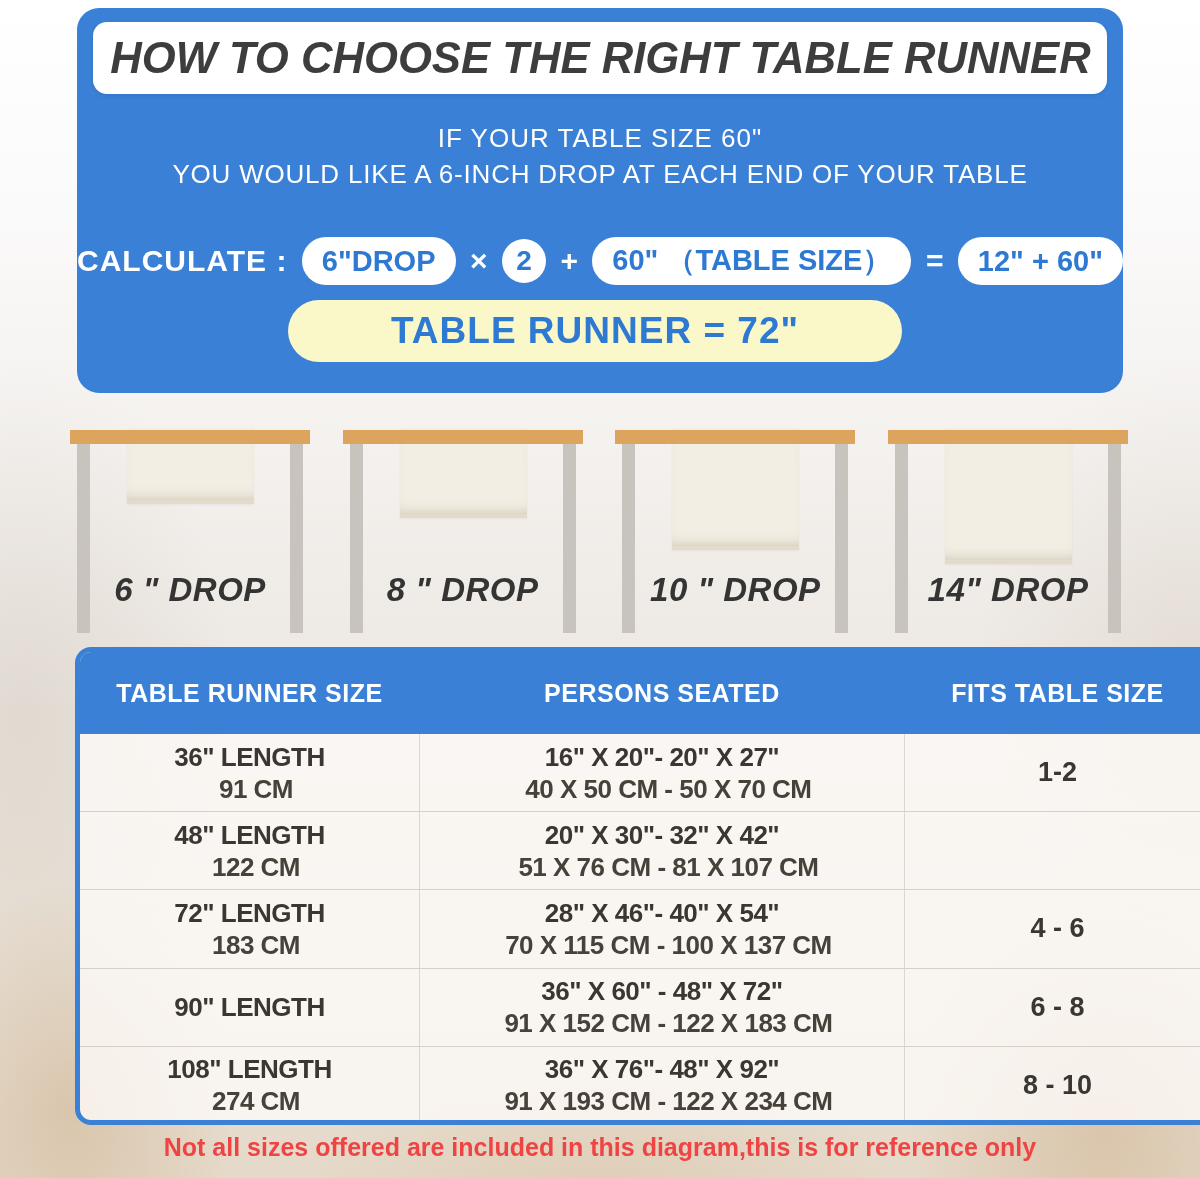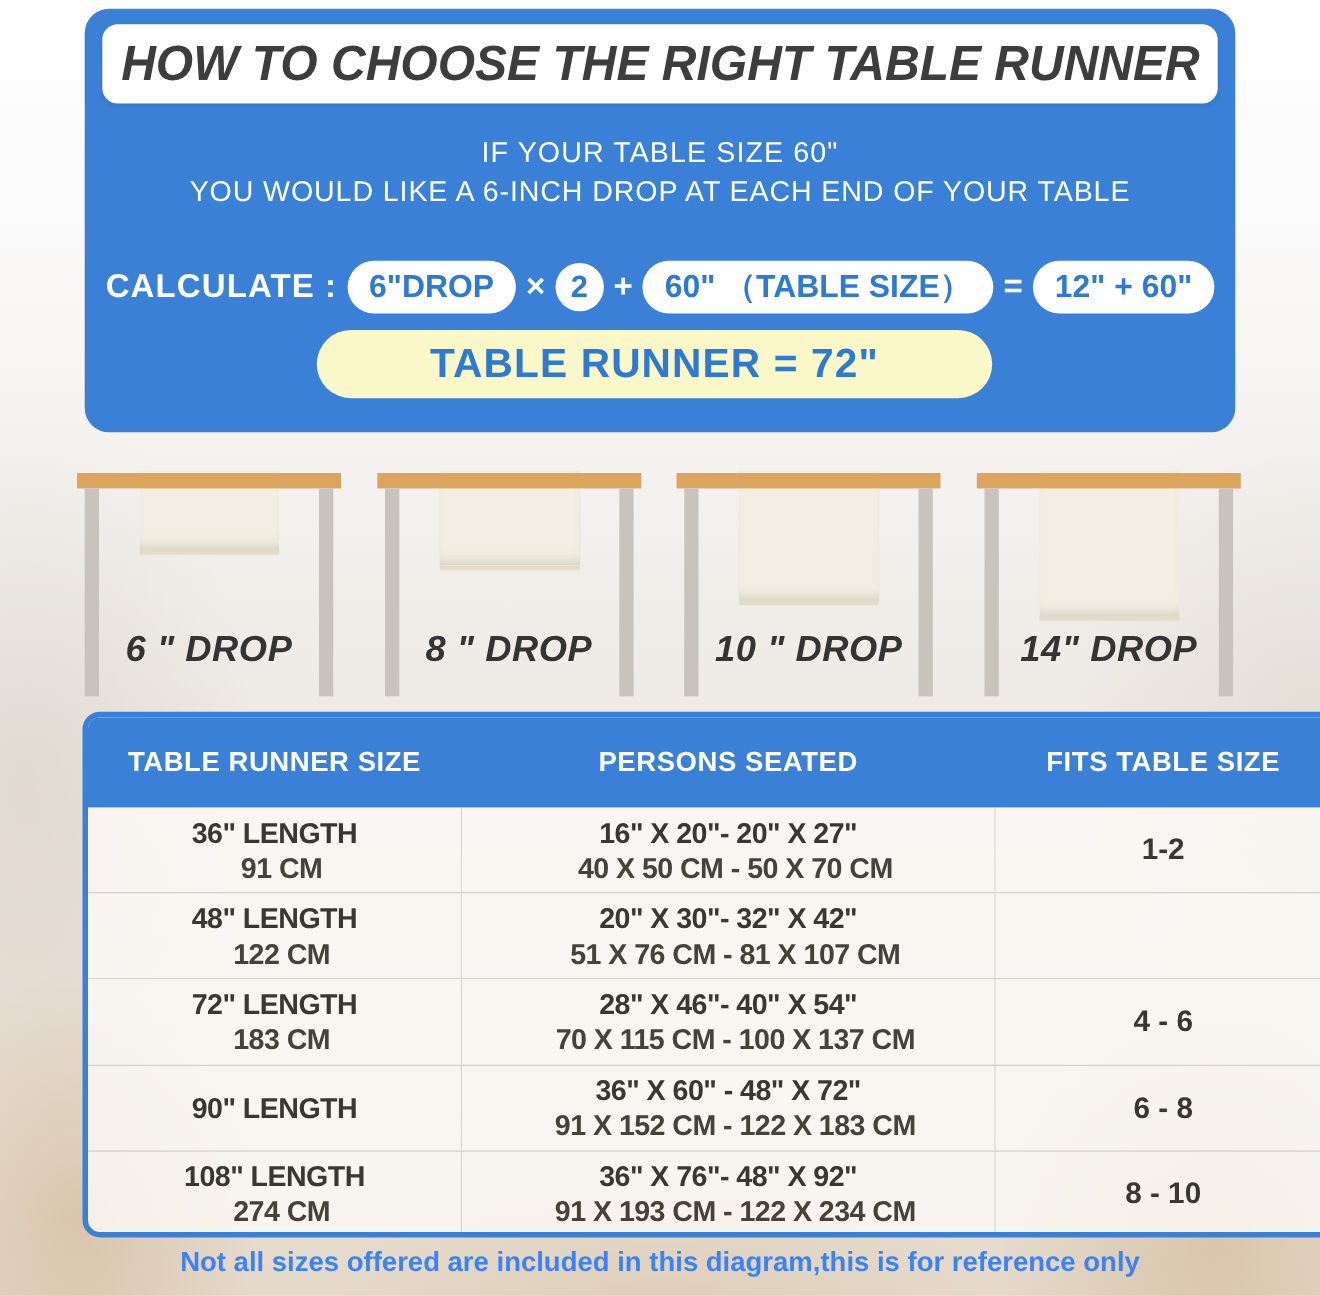--- a/index.html
+++ b/index.html
@@ -21,21 +21,21 @@
   .title-banner{position:absolute;left:16px;right:16px;top:14px;height:72px;
     background:#ffffff;border-radius:14px;display:flex;align-items:center;justify-content:center;
     box-shadow:0 2px 4px rgba(0,0,0,0.08);}
   .title-text{font-size:45px;font-weight:bold;font-style:italic;color:#3e3d3d;
     white-space:nowrap;transform:scaleX(0.97);letter-spacing:0px;}
   .subtitle{position:absolute;top:112px;left:0;width:100%;text-align:center;color:#ffffff;}
   .subtitle .s1{font-size:26px;letter-spacing:1px;line-height:36px;}
   .subtitle .s2{font-size:26px;letter-spacing:0.8px;line-height:36px;}
 
   .calc-row{position:absolute;top:229px;left:0;right:0;height:48px;
-    display:flex;align-items:center;justify-content:center;gap:9px;color:#ffffff;}
+    display:flex;align-items:center;justify-content:space-between;gap:9px;color:#ffffff;}
   .calc-label{font-size:30px;font-weight:bold;letter-spacing:1px;white-space:nowrap;}
   .pill{background:#ffffff;color:#2e79d2;font-weight:bold;font-size:29px;
     border-radius:26px;height:48px;display:flex;align-items:center;justify-content:center;
     padding:0 20px;white-space:nowrap;box-sizing:border-box;}
   .op{font-size:30px;font-weight:bold;}
   .mult-circle{width:44px;height:44px;border-radius:50%;background:#ffffff;color:#2e79d2;
     display:flex;align-items:center;justify-content:center;font-size:28px;font-weight:bold;flex:0 0 auto;}
 
   .result-pill{position:absolute;top:292px;left:211px;width:614px;height:62px;
     background:#faf8c8;border-radius:32px;display:flex;align-items:center;justify-content:center;
@@ -65,21 +65,21 @@
   .size-row{display:grid;grid-template-columns:30% 43% 27%;height:77.2px;align-items:center;text-align:center;}
   .size-row + .size-row{border-top:1px solid rgba(150,140,128,0.35);}
   .size-row .mid{border-left:1px solid rgba(150,140,128,0.30);border-right:1px solid rgba(150,140,128,0.30);
     height:100%;display:flex;flex-direction:column;justify-content:center;}
   .cellcol{display:flex;flex-direction:column;justify-content:center;height:100%;}
   .line-in{font-size:26px;font-weight:bold;color:#3a3733;letter-spacing:-0.5px;line-height:32px;}
   .line-cm{font-size:26px;font-weight:bold;color:#474239;letter-spacing:-0.5px;line-height:32px;padding-left:13px;}
   .persons{font-size:27px;font-weight:bold;color:#3a3733;letter-spacing:0px;}
 
   .footer-note{position:absolute;top:1133px;left:0;width:100%;text-align:center;
-    font-size:25px;font-weight:bold;color:#3b82f6;letter-spacing:0px;}
+    font-size:25px;font-weight:bold;color:#ef4444;letter-spacing:0px;}
 </style>
 </head>
 <body>
 
 <div class="hero">
   <div class="title-banner">
     <div class="title-text">HOW TO CHOOSE THE RIGHT TABLE RUNNER</div>
   </div>
   <div class="subtitle">
     <div class="s1">IF YOUR TABLE SIZE 60"</div>

